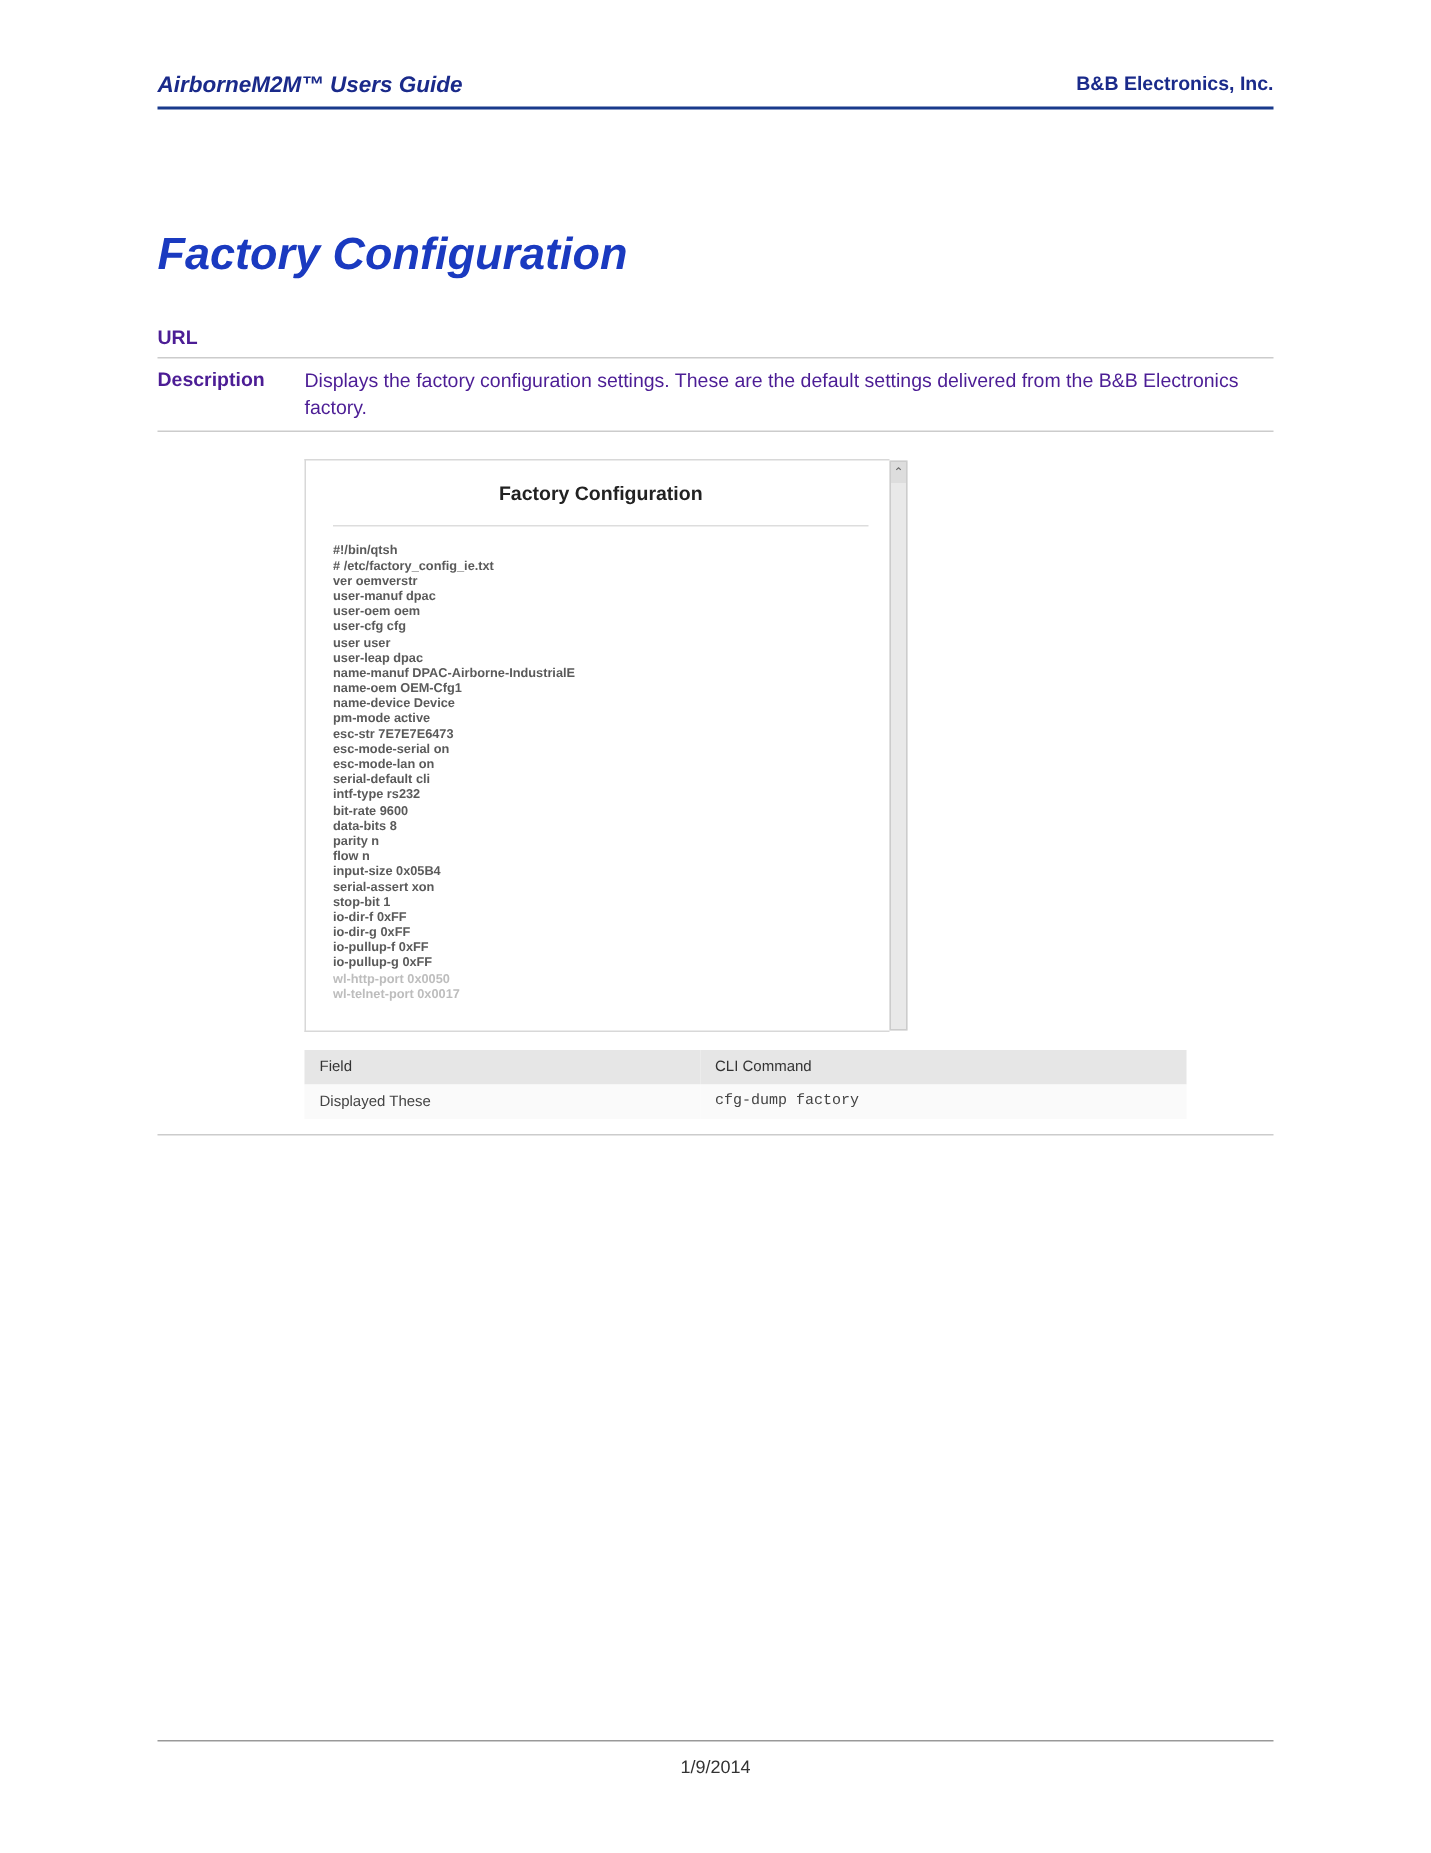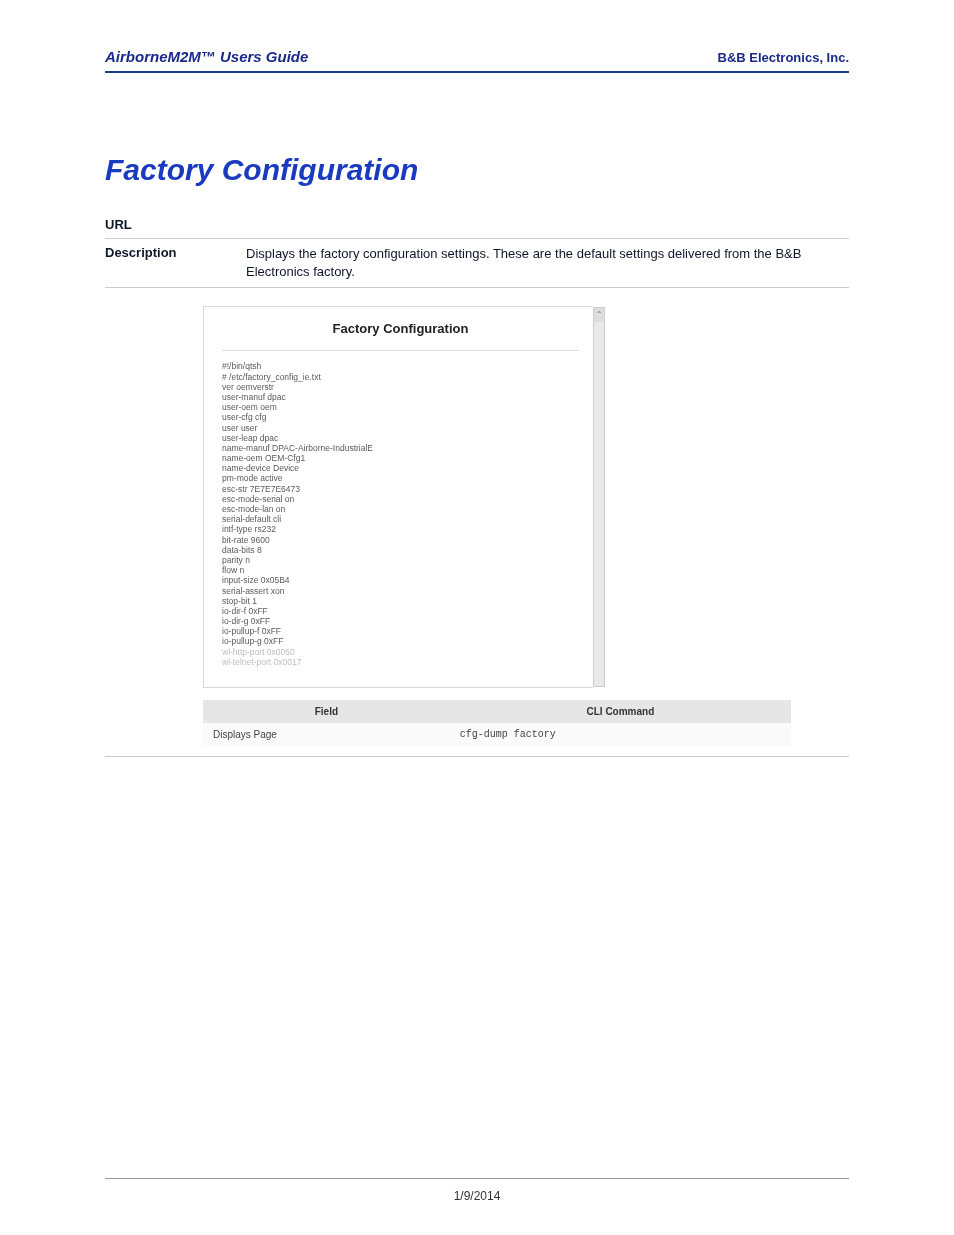--- a/index.html
+++ b/index.html
@@ -12,21 +12,21 @@
   }
   .page {
     width: 954px;
     min-height: 1235px;
     padding: 48px 105px 40px 105px;
     position: relative;
   }
   .header-bar {
     display: flex;
     justify-content: space-between;
-    align-items: flex-end;
+    align-items: flex-start;
     border-bottom: 2px solid #1a3a8c;
     padding-bottom: 6px;
     margin-bottom: 80px;
   }
   .header-left {
     font-family: Verdana, sans-serif;
     font-weight: bold;
     font-style: italic;
     color: #1a2a8a;
     font-size: 15px;
@@ -43,23 +43,22 @@
     font-style: italic;
     color: #1a3ac0;
     font-size: 30px;
     margin: 0 0 24px 0;
   }
   .meta-row {
     display: flex;
     border-bottom: 1px solid #ccc;
     padding: 6px 0;
     font-size: 13px;
-    color: #0f172a;
-    font-family: Verdana, sans-serif;
-    gap: 43px;
+    color: #4c1d95;
+    font-family: Verdana, sans-serif;
   }
   .meta-label {
     font-weight: bold;
     width: 98px;
     flex-shrink: 0;
   }
   .meta-value {
     flex: 1;
     line-height: 1.4;
   }
@@ -104,58 +103,58 @@
   .screenshot-hr {
     border: none;
     border-top: 1px solid #ddd;
     margin: 0 0 10px 0;
   }
   .config-dump {
     font-family: Arial, sans-serif;
     font-size: 8.5px;
     line-height: 1.2;
     color: #5a5a5a;
-    font-weight: normal;
+    font-weight: bold;
     white-space: pre;
   }
   .config-dump .faded {
     color: #bdbdbd;
     margin-top: 35px;
   }
   .field-table {
     margin: 12px 0 0 98px;
     width: 588px;
     border-collapse: collapse;
     font-family: Verdana, sans-serif;
     font-size: 10px;
   }
   .field-table th {
     background: #e6e6e6;
-    text-align: center;
-    font-weight: bold;
+    text-align: left;
+    font-weight: normal;
     padding: 6px 10px;
     color: #333;
   }
   .field-table td {
     padding: 6px 10px;
     color: #444;
     background: #fafafa;
   }
   .field-table td.cmd {
     font-family: "Courier New", monospace;
     font-size: 10px;
   }
   .content-end-rule {
     border: none;
     border-top: 1px solid #ccc;
     margin: 10px 0 0 0;
   }
   .footer {
     position: absolute;
-    bottom: 32px;
+    bottom: 50px;
     left: 105px;
     right: 105px;
     border-top: 1px solid #999;
     text-align: center;
     padding-top: 10px;
     font-size: 12px;
     color: #333;
     font-family: Arial, sans-serif;
   }
 </style>
@@ -221,21 +220,21 @@
 
   <table class="field-table">
     <thead>
       <tr>
         <th>Field</th>
         <th>CLI Command</th>
       </tr>
     </thead>
     <tbody>
       <tr>
-        <td>Displays Page</td>
+        <td>Displayed These</td>
         <td class="cmd">cfg-dump factory</td>
       </tr>
     </tbody>
   </table>
 
   <hr class="content-end-rule">
 
   <div class="footer">
     <span>1/9/2014</span>
   </div>

